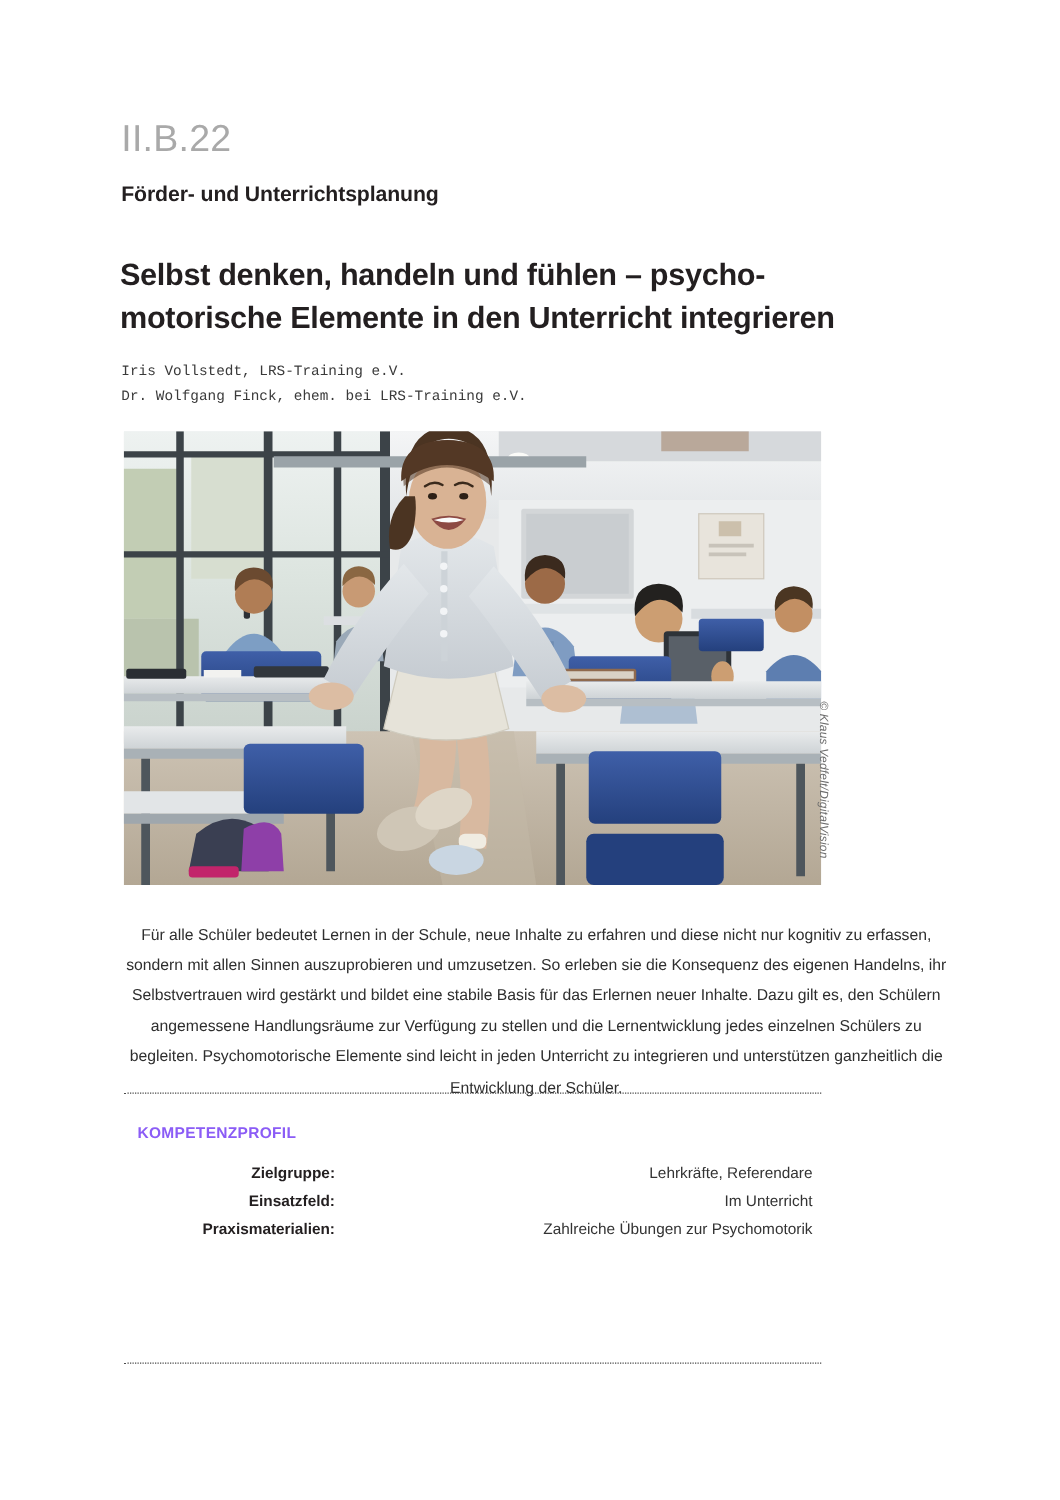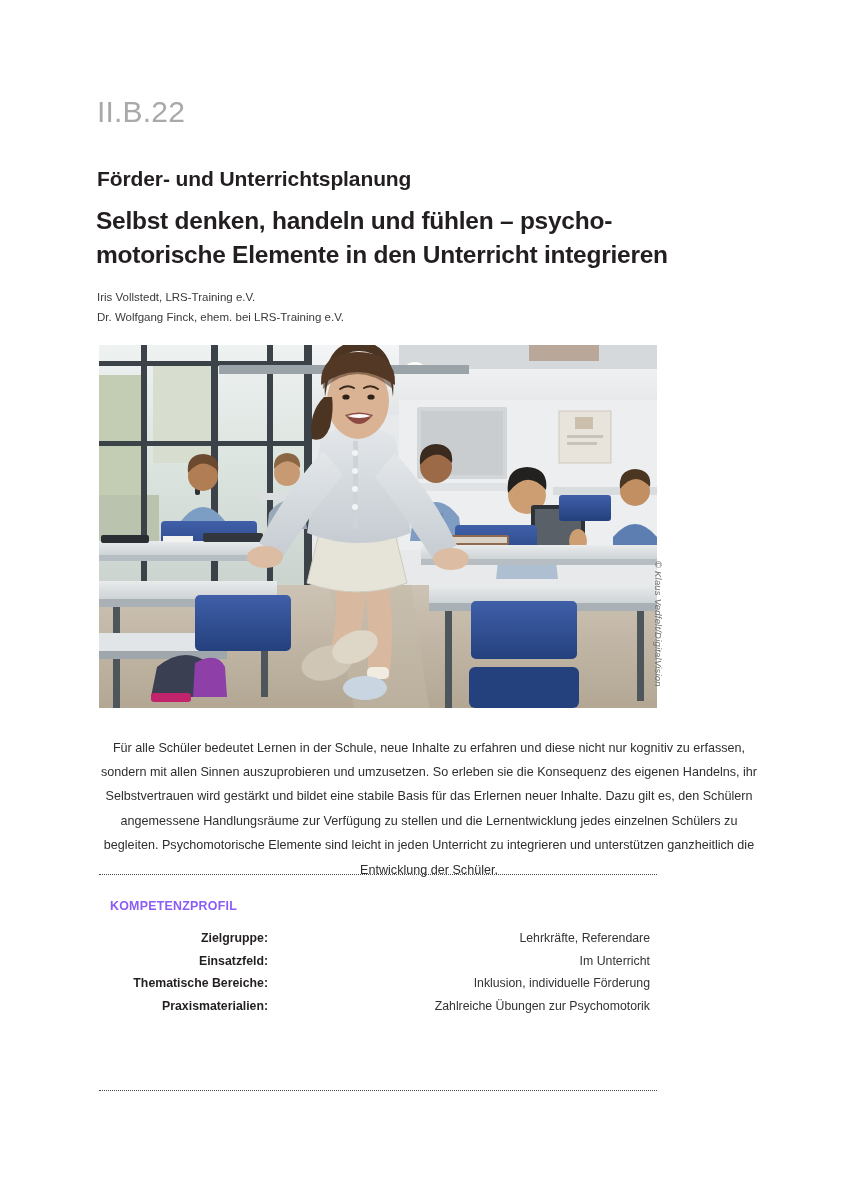--- a/index.html
+++ b/index.html
@@ -31,47 +31,46 @@
     font-size: 30px;
     font-weight: 400;
     letter-spacing: 0.2px;
     color: #a9a9a9;
     line-height: 1;
   }
   .subtitle {
     position: absolute;
     left: 97px;
     top: 146px;
-    font-size: 21px;
+    font-size: 17px;
     font-weight: bold;
     letter-spacing: -0.1px;
     color: #231f20;
     line-height: 1.2;
-    margin-top: 20px;
   }
   .main-title {
     position: absolute;
     left: 96px;
     top: 188px;
     width: 620px;
     font-size: 24.5px;
     font-weight: bold;
     line-height: 1.38;
     letter-spacing: -0.25px;
     color: #231f20;
   }
   .authors {
     position: absolute;
     left: 97px;
     top: 288px;
     font-size: 11.5px;
     line-height: 1.72;
     color: #3a3a3a;
   }
-  .authors div { white-space: nowrap; }
+  .authors div { white-space: nowrap; font-family: Liberation Mono, monospace; }
 
   
   .figure {
     position: absolute;
     left: 99px;
     top: 345px;
     width: 558px;
     height: 363px;
   }
   .photo {
@@ -378,24 +377,20 @@
     <tbody>
       <tr>
         <td class="label">Zielgruppe:</td>
         <td class="value">Lehrkräfte, Referendare</td>
       </tr>
       <tr>
         <td class="label">Einsatzfeld:</td>
         <td class="value">Im Unterricht</td>
       </tr>
       <tr>
-        <td class="label">Thematische Bereiche:</td>
-        <td class="value">Inklusion, individuelle Förderung</td>
-      </tr>
-      <tr>
         <td class="label">Praxismaterialien:</td>
         <td class="value">Zahlreiche Übungen zur Psychomotorik</td>
       </tr>
     </tbody>
   </table>
 
   <div class="rule rule-bottom"></div>
 
 </div>
 

